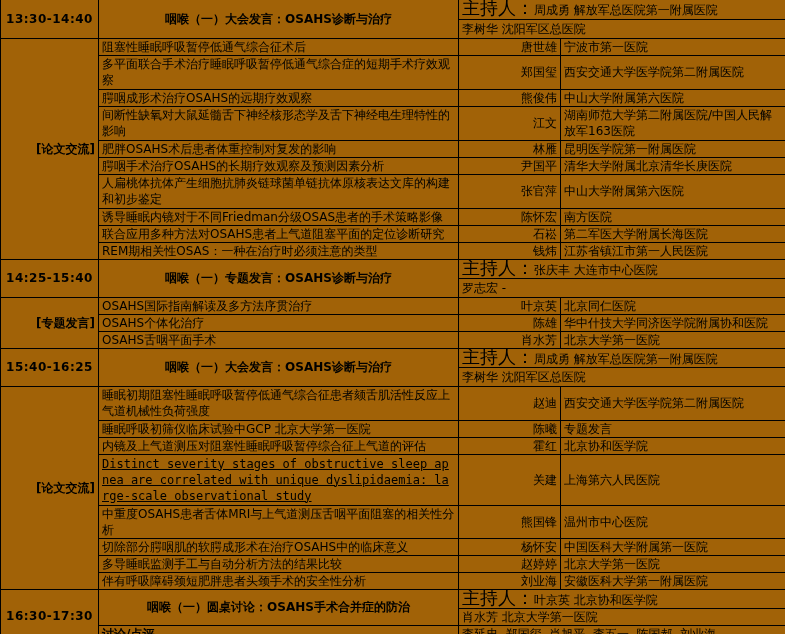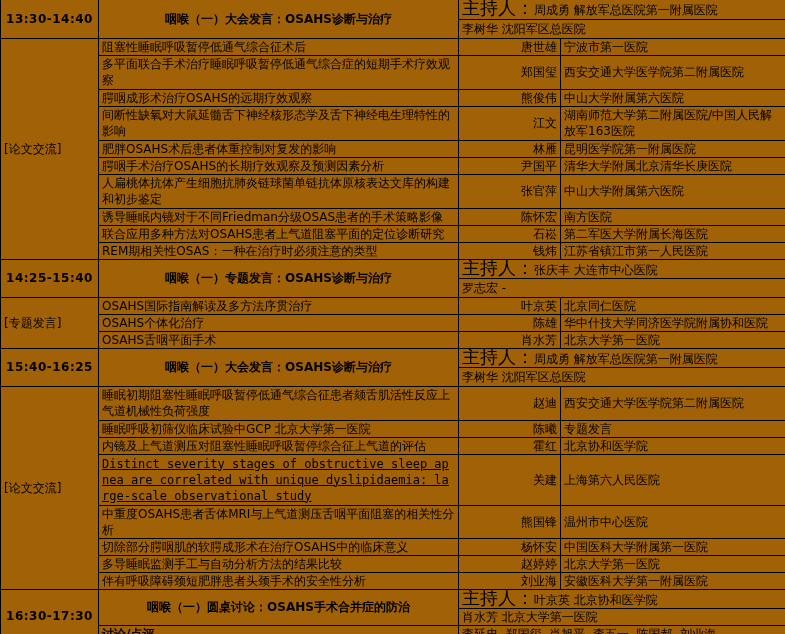--- a/index.html
+++ b/index.html
@@ -33,21 +33,21 @@
     word-break: break-all;
   }
   table.program tr:first-child td { border-top: none; }
   td.time {
     font-weight: bold;
     text-align: center;
     font-size: 13px;
     letter-spacing: 0.5px;
   }
   td.stitle { font-weight: bold; font-size: 13px; text-align: center; }
-  td.slabel { font-weight: normal; text-align: left; font-size: 13px; }
+  td.slabel { font-weight: bold; text-align: right; font-size: 13px; }
   td.dlabel { font-weight: bold; font-size: 13px; }
   td.speaker { text-align: right; }
   span.hlabel { font-weight: normal; font-size: 18px; }
   td.eng-title {
     font-family: "DejaVu Sans Mono", "Liberation Mono", monospace;
     font-size: 11.5px;
     word-break: normal;
     text-decoration: underline;
   }
   tr.hh { height: 19px; }

